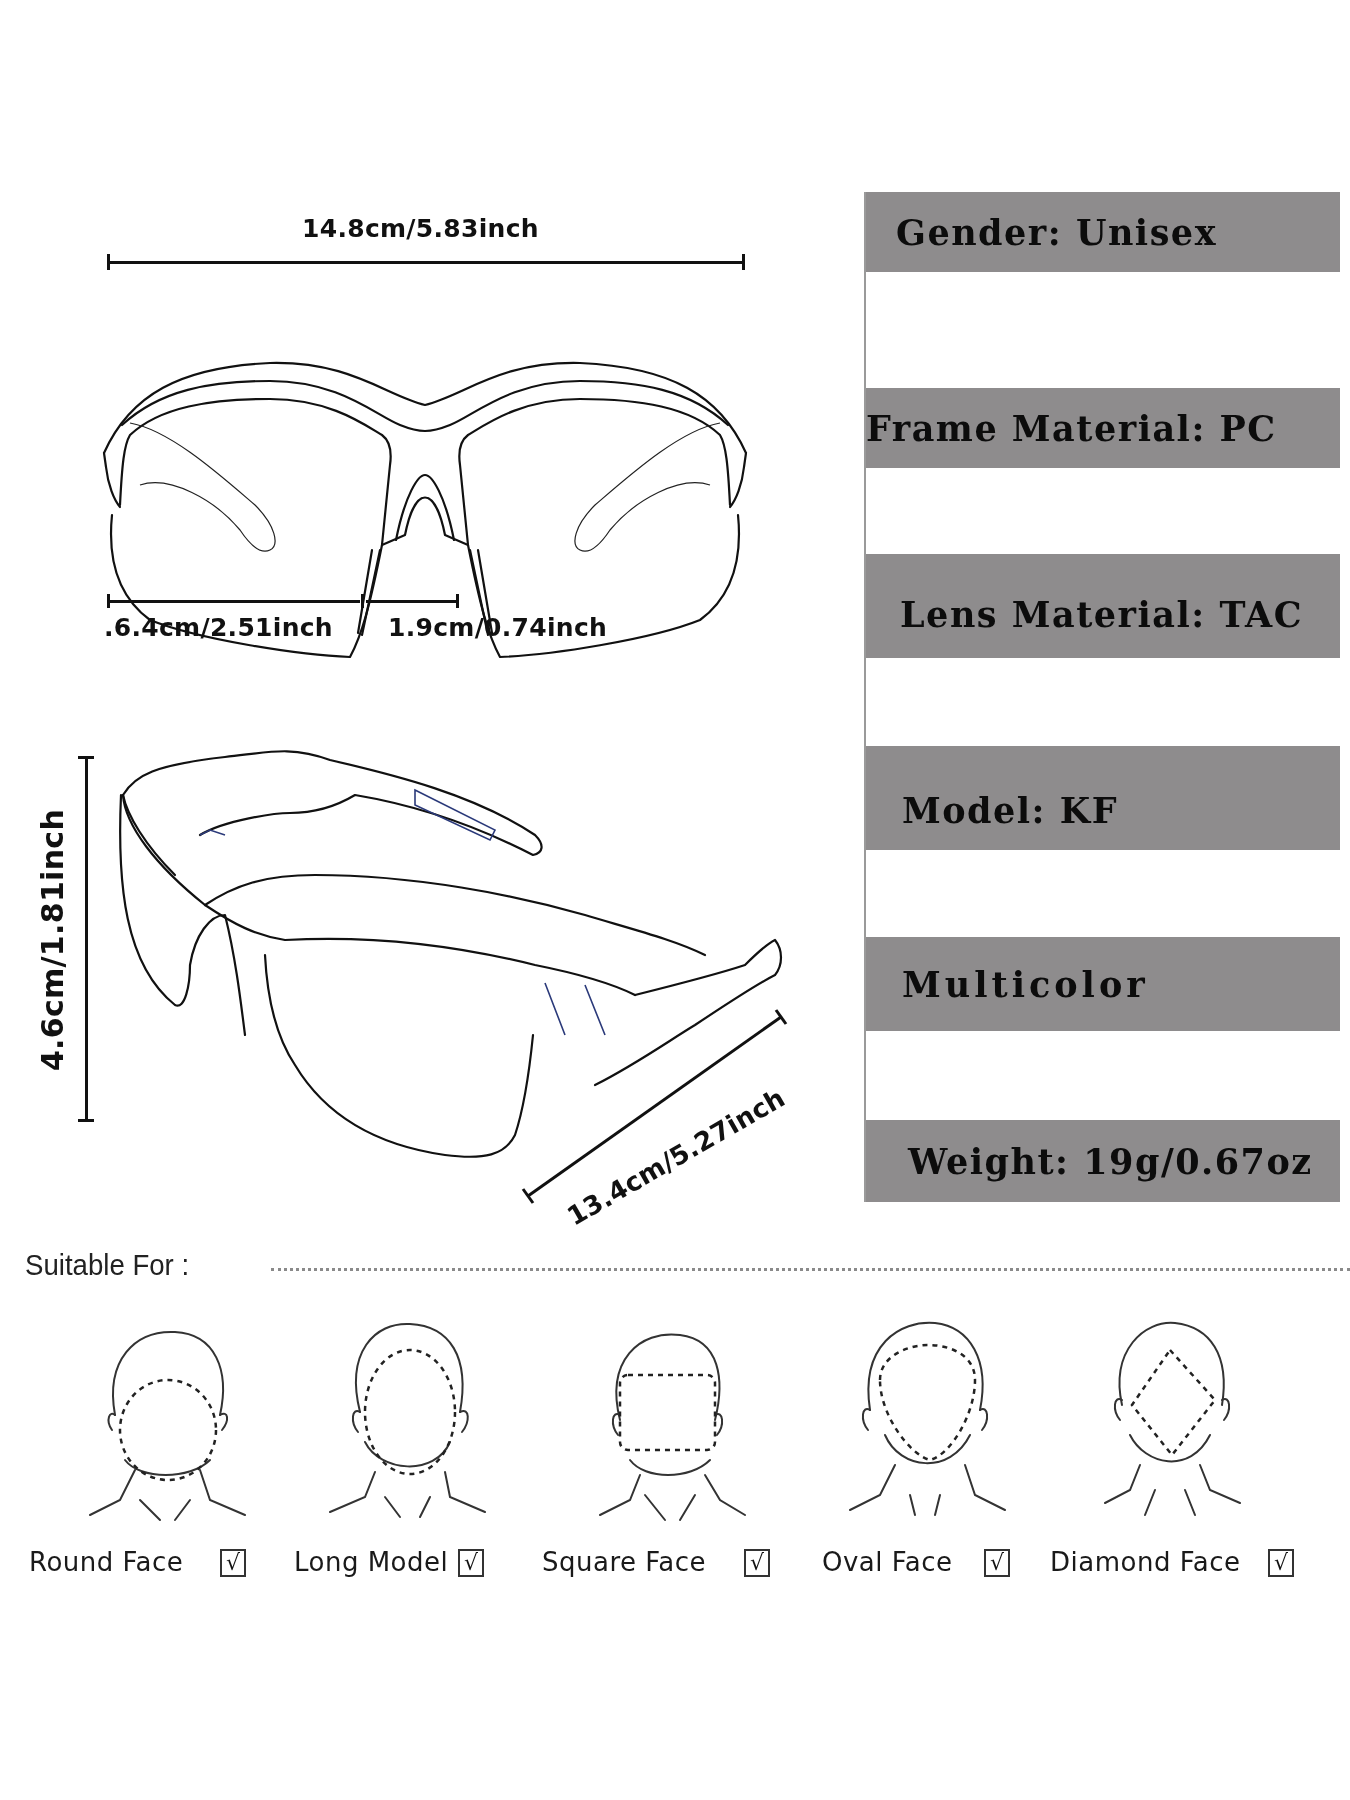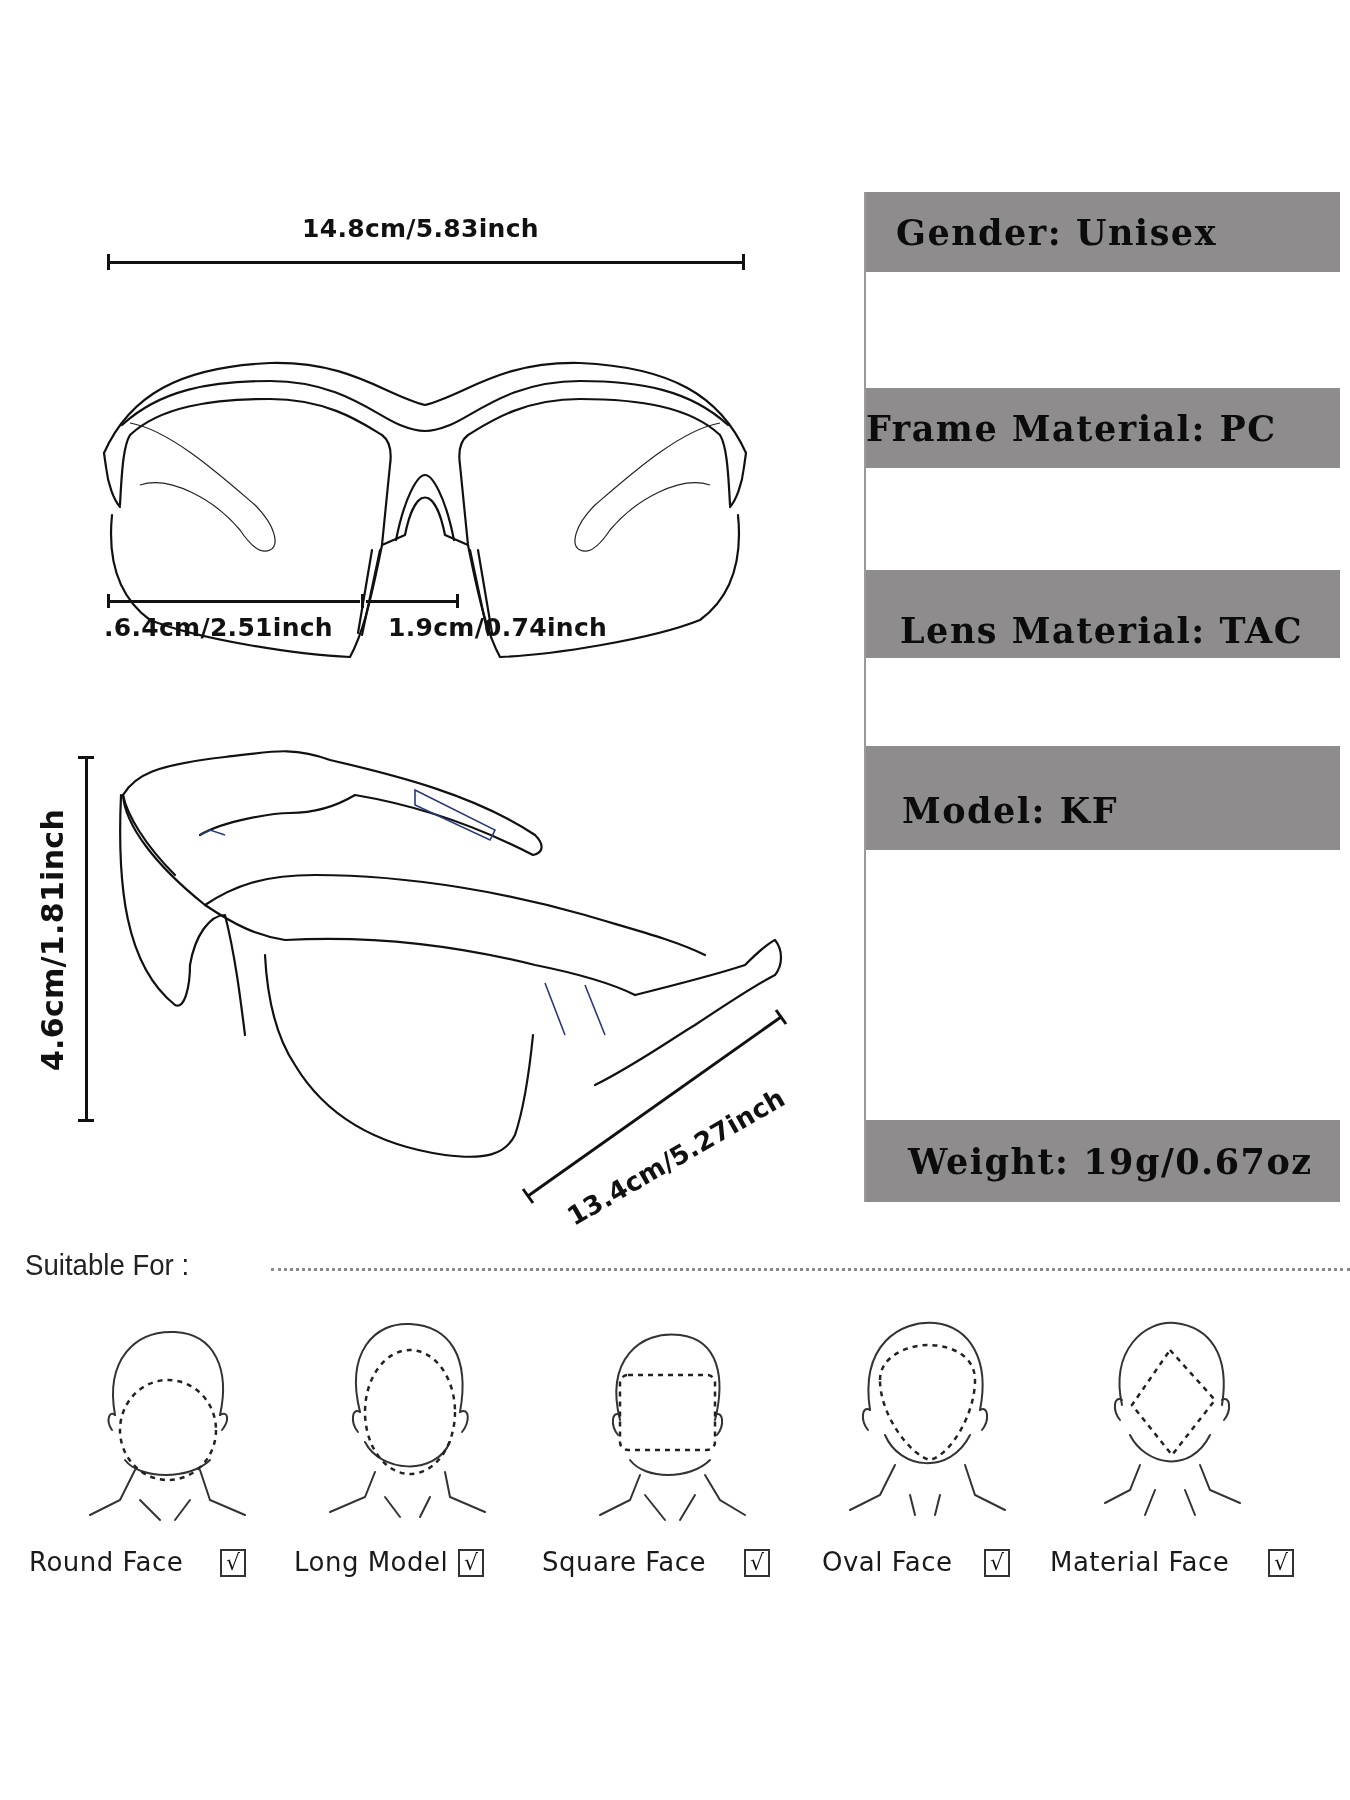--- a/index.html
+++ b/index.html
@@ -108,28 +108,31 @@
 
 <div class="spec-table">
   <div class="spec-row gray" style="top:0;height:80px;padding-left:30px;">
     <span class="spec-label">Gender: Unisex</span>
   </div>
   <div class="spec-row white" style="top:110px;height:86px;"></div>
   <div class="spec-row gray" style="top:196px;height:80px;">
     <span class="spec-label">Frame Material: PC</span>
   </div>
   <div class="spec-row white" style="top:276px;height:90px;"></div>
-  <div class="spec-row gray" style="top:378px;height:120px;padding-left:34px;">
+  <div class="spec-row gray" style="top:362px;height:120px;padding-left:34px;">
     <span class="spec-label">Lens Material: TAC</span>
   </div>
   <div class="spec-row white" style="top:466px;height:88px;"></div>
   <div class="spec-row gray" style="top:554px;height:128px;padding-left:36px;">
     <span class="spec-label">Model: KF</span>
   </div>
   <div class="spec-row white" style="top:658px;height:87px;"></div>
+  <div class="spec-row gray" style="top:745px;height:94px;padding-left:36px;">
+    <span class="spec-label" style="letter-spacing:4px;">Multicolor</span>
+  </div>
   <div class="spec-row white" style="top:839px;height:89px;"></div>
   <div class="spec-row gray" style="top:928px;height:82px;padding-left:42px;">
     <span class="spec-label">Weight: 19g/0.67oz</span>
   </div>
 </div>
 
 <div class="abs suitable-title" style="left:25px;top:1248px;">Suitable For :</div>
 <div class="dotted" style="left:271px;top:1268px;width:1079px;"></div>
 
 <svg style="left:80px;top:1320px;" width="170" height="200" viewBox="0 0 170 200">
@@ -192,15 +195,15 @@
 </div>
 <div>
   <div class="abs face-label" style="left:542px;top:1547px;">Square Face</div>
   <div class="checkbox" style="left:744px;top:1549px;">√</div>
 </div>
 <div>
   <div class="abs face-label" style="left:822px;top:1547px;">Oval Face</div>
   <div class="checkbox" style="left:984px;top:1549px;">√</div>
 </div>
 <div>
-  <div class="abs face-label" style="left:1050px;top:1547px;">Material Face</div>
+  <div class="abs face-label" style="left:1050px;top:1547px;">Diamond Face</div>
   <div class="checkbox" style="left:1268px;top:1549px;">√</div>
 </div>
 
 </body></html>

